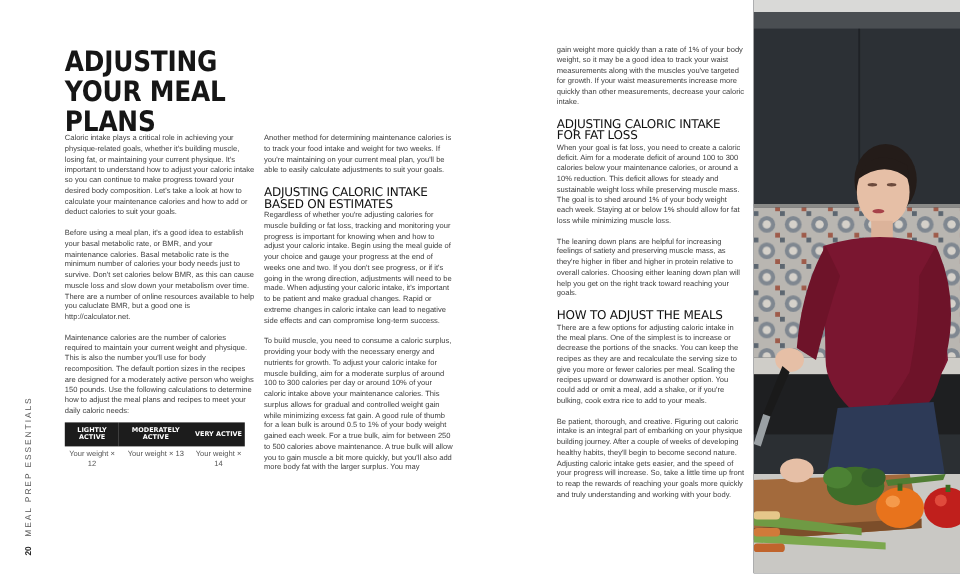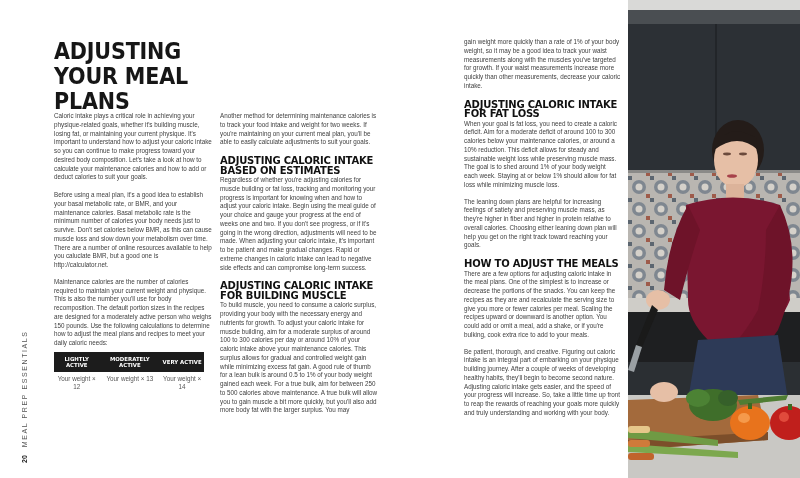--- a/index.html
+++ b/index.html
@@ -23,21 +23,21 @@
     font-size: 23.5px; line-height: 25px; color: #161616;
     letter-spacing: -0.2px; margin: 0; text-transform: uppercase;
     transform: scaleX(0.88); transform-origin: left top;
   }
   .col { position: absolute; top: 0; width: 160px; }
   .col p {
     margin: 0 0 8px 0; font-size: 6.3px; line-height: 8.75px; color: #404040;
   }
   .col h2 {
     margin: 0 0 1px 0;
-    font-family: "DejaVu Sans", sans-serif; font-weight: bold;
+    font-family: "DejaVu Sans", sans-serif; font-weight: normal;
     font-size: 10px; line-height: 9.5px; color: #111;
     text-transform: uppercase; letter-spacing: -0.2px;
   }
   .col1 { left: 38px; top: 112px; width: 158px; }
   .col2 { left: 204px; top: 112px; width: 158px; }
   .col3 { left: 448px; top: 38px; width: 157px; }
   .col p.gap { margin-bottom: 9px; }
   .cal-table { width: 150px; border-collapse: collapse; margin-top: 4px; }
   .cal-table th {
     background: #1c1c1c; color: #fff;
@@ -85,21 +85,20 @@
           <td>Your weight × 14</td>
         </tr>
       </tbody>
     </table>
   </div>
 
   <div class="col col2">
     <p class="gap">Another method for determining maintenance calories is to track your food intake and weight for two weeks. If you're maintaining on your current meal plan, you'll be able to easily calculate adjustments to suit your goals.</p>
     <h2>ADJUSTING CALORIC INTAKE BASED ON ESTIMATES</h2>
     <p class="gap">Regardless of whether you're adjusting calories for muscle building or fat loss, tracking and monitoring your progress is important for knowing when and how to adjust your caloric intake. Begin using the meal guide of your choice and gauge your progress at the end of weeks one and two. If you don't see progress, or if it's going in the wrong direction, adjustments will need to be made. When adjusting your caloric intake, it's important to be patient and make gradual changes. Rapid or extreme changes in caloric intake can lead to negative side effects and can compromise long-term success.</p>
-    <h2>ADJUSTING CALORIC INTAKE FOR BUILDING MUSCLE</h2>
     <p>To build muscle, you need to consume a caloric surplus, providing your body with the necessary energy and nutrients for growth. To adjust your caloric intake for muscle building, aim for a moderate surplus of around 100 to 300 calories per day or around 10% of your caloric intake above your maintenance calories. This surplus allows for gradual and controlled weight gain while minimizing excess fat gain. A good rule of thumb for a lean bulk is around 0.5 to 1% of your body weight gained each week.  For a true bulk, aim for between 250 to 500 calories above maintenance. A true bulk will allow you to gain muscle a bit more quickly, but you'll also add more body fat with the larger surplus. You may</p>
   </div>
 
   <div class="col col3">
     <p class="gap">gain weight more quickly than a rate of 1% of your body weight, so it may be a good idea to track your waist measurements along with the muscles you've targeted for growth. If your waist measurements increase more quickly than other measurements, decrease your caloric intake.</p>
     <h2>ADJUSTING CALORIC INTAKE FOR FAT LOSS</h2>
     <p>When your goal is fat loss, you need to create a caloric deficit. Aim for a moderate deficit of around 100 to 300 calories below your maintenance calories, or around a 10% reduction. This deficit allows for steady and sustainable weight loss while preserving muscle mass. The goal is to shed around 1% of your body weight each week. Staying at or below 1% should allow for fat loss while minimizing muscle loss.</p>
     <p class="gap">The leaning down plans are helpful for increasing feelings of satiety and preserving muscle mass, as they're higher in fiber and higher in protein relative to overall calories. Choosing either leaning down plan will help you get on the right track toward reaching your goals.</p>
     <h2>HOW TO ADJUST THE MEALS</h2>
     <p>There are a few options for adjusting caloric intake in the meal plans. One of the simplest is to increase or decrease the portions of the snacks. You can keep the recipes as they are and recalculate the serving size to give you more or fewer calories per meal. Scaling the recipes upward or downward is another option. You could add or omit a meal, add a shake, or if you're bulking, cook extra rice to add to your meals.</p>

